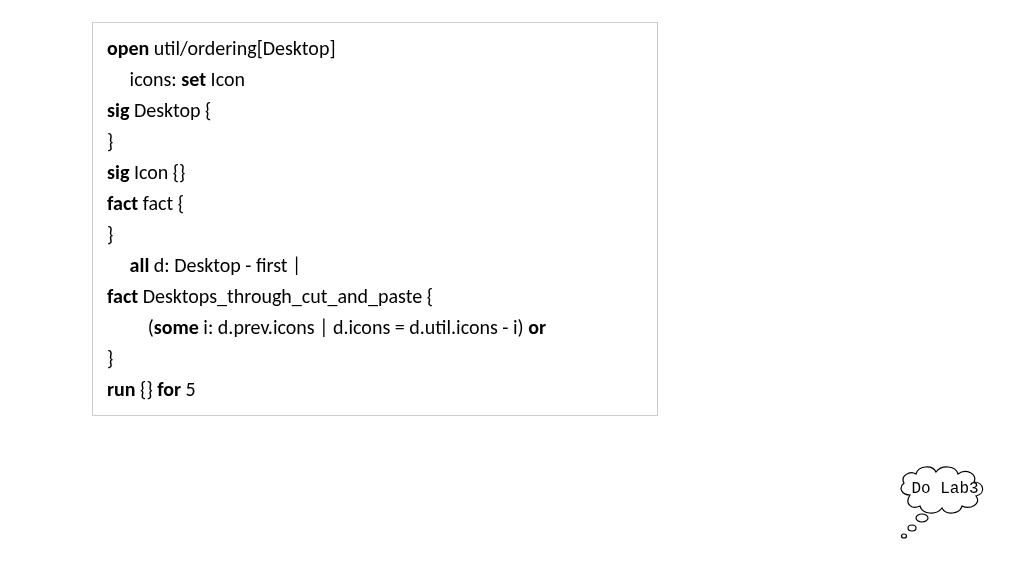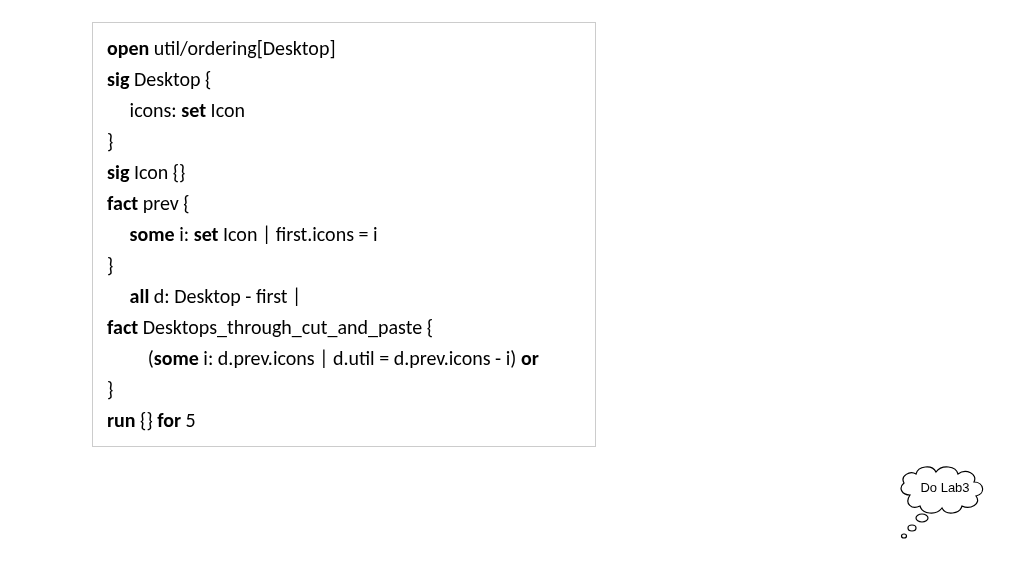--- a/index.html
+++ b/index.html
@@ -7,21 +7,21 @@
       width: 1024px;
       height: 576px;
       background: #fff;
       font-family: Calibri, "Segoe UI", Arial, sans-serif;
       position: relative;
     }
     .code-box {
       position: absolute;
       left: 92px;
       top: 22px;
-      width: 504px;
+      width: 566px;
       border: 1px solid #ccc;
       background: #fff;
       padding: 10px 16px 10px 14px;
     }
     .line {
       font-size: 20px;
       line-height: 1.55;
       color: #000;
       white-space: pre;
       font-family: Calibri, "Segoe UI", Arial, sans-serif;
@@ -34,40 +34,39 @@
       width: 110px;
       height: 80px;
     }
     .thought svg { width: 100%; height: 100%; }
     .thought-text {
       position: absolute;
       top: 20px;
       left: 0;
       width: 100%;
       text-align: center;
-      font-family: Liberation Sans, sans-serif;
-      font-size: 13px;
+      font-family: Liberation Mono, monospace;
+      font-size: 16px;
       color: #000;
     }
   </style>
 </head>
 <body>
 
 <div class="code-box">
   <div class="line"><span class="b">open</span><span> util/ordering[Desktop]</span></div>
+  <div class="line"><span>     icons: </span><span class="b">set</span><span> Icon</span></div>
   <div class="line"><span class="b">sig</span><span> Desktop {</span></div>
-  <div class="line"><span>     icons: </span><span class="b">set</span><span> Icon</span></div>
   <div class="line">}</div>
   <div class="line"><span class="b">sig</span><span> Icon {}</span></div>
-  <div class="line"><span class="b">fact</span><span> prev {</span></div>
-  <div class="line"><span>     </span><span class="b">some</span><span> i: </span><span class="b">set</span><span> Icon | first.icons = i</span></div>
+  <div class="line"><span class="b">fact</span><span> fact {</span></div>
   <div class="line">}</div>
   <div class="line"><span>     </span><span class="b">all</span><span> d: Desktop - first |</span></div>
   <div class="line"><span class="b">fact</span><span> Desktops_through_cut_and_paste {</span></div>
-  <div class="line"><span>         (</span><span class="b">some</span><span> i: d.prev.icons | d.util = d.prev.icons - i) </span><span class="b">or</span></div>
+  <div class="line"><span>         (</span><span class="b">some</span><span> i: d.prev.icons | d.icons = d.util.icons - i) </span><span class="b">or</span></div>
   <div class="line">}</div>
   <div class="line"><span class="b">run</span><span> {} </span><span class="b">for</span><span> 5</span></div>
 </div>
 
 <div class="thought">
   <svg viewBox="0 0 110 80">
     <g fill="#fff" stroke="#000" stroke-width="1.2">
       <path d="M 20 35
                C 12 35 8 28 14 23
                C 10 16 20 10 26 14

